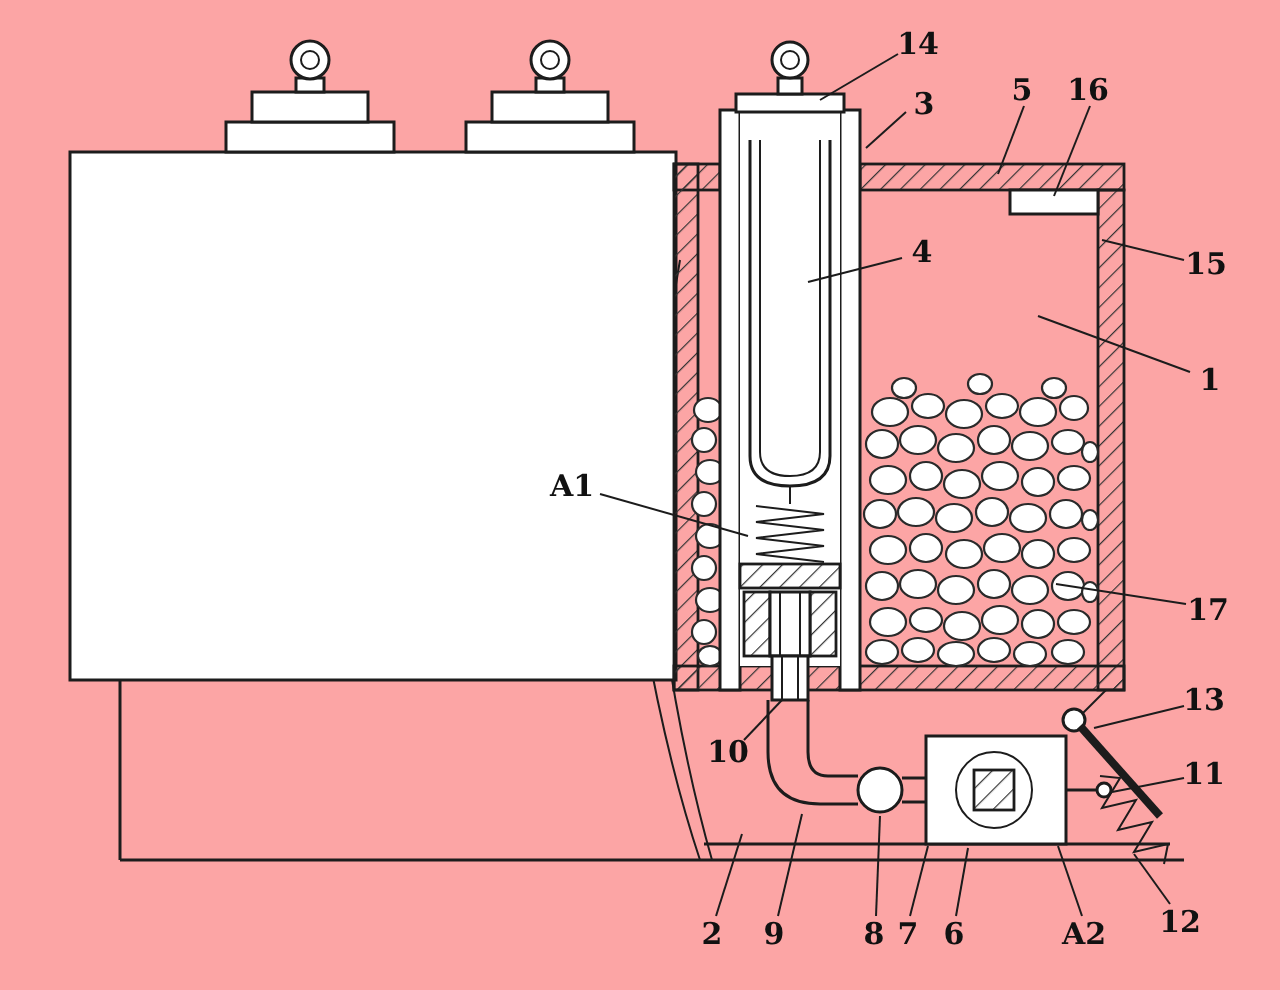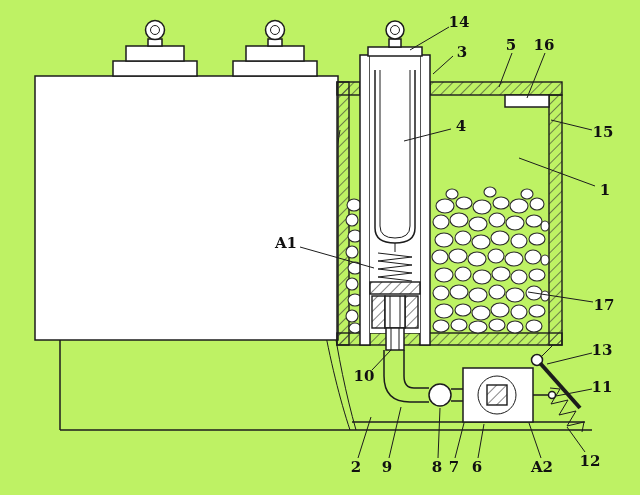--- a/index.html
+++ b/index.html
@@ -1,16 +1,16 @@
 <!DOCTYPE html>
 <html><head>
 <meta charset="utf-8">
 <style>
   html,body{margin:0;padding:0;background:#fff;}
-  .canvas{position:relative;width:640px;height:495px;background:#bef264;overflow:hidden;
+  .canvas{position:relative;width:640px;height:495px;background:#fca5a5;overflow:hidden;
           font-family:"DejaVu Serif", serif;}
   svg{display:block}
   .ln{stroke:#1c1c1c;stroke-width:1.5;fill:none}
   .thin{stroke:#1c1c1c;stroke-width:1;fill:none}
   .wall{fill:url(#hatch);stroke:#1c1c1c;stroke-width:1.4}
   .white{fill:#ffffff;stroke:#1c1c1c;stroke-width:1.5}
   .stone{fill:#ffffff;stroke:#2a2a2a;stroke-width:1.1}
   .leader{stroke:#1c1c1c;stroke-width:1;fill:none}
   text.ref{font-family:"DejaVu Serif",serif;font-size:15px;font-weight:600;fill:#111;text-anchor:middle}
 </style>

